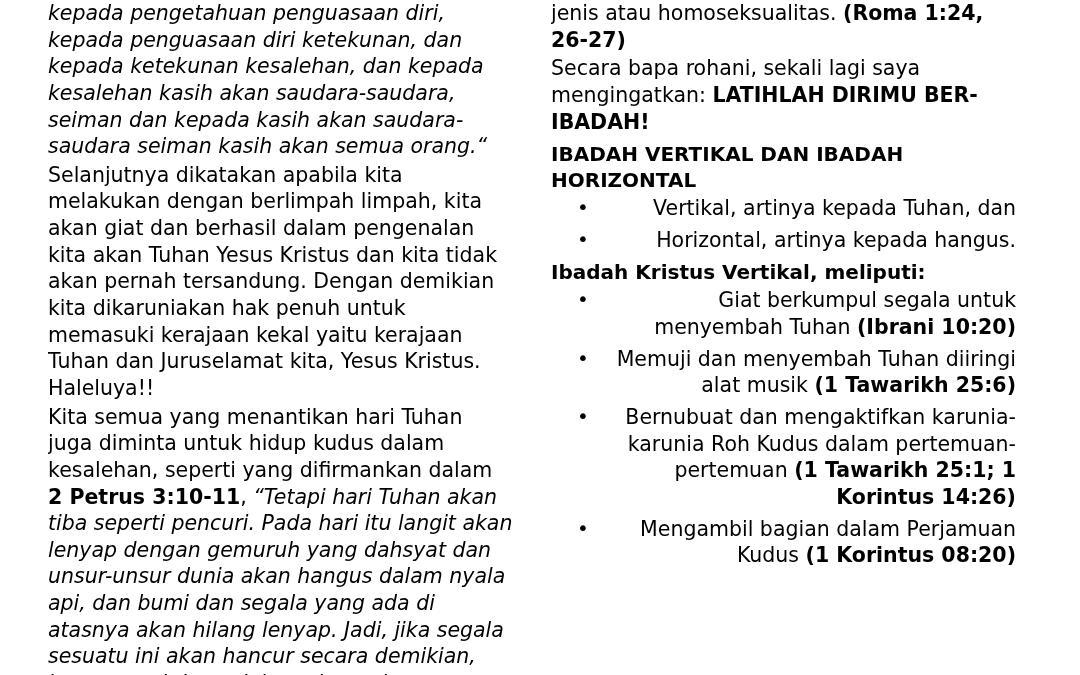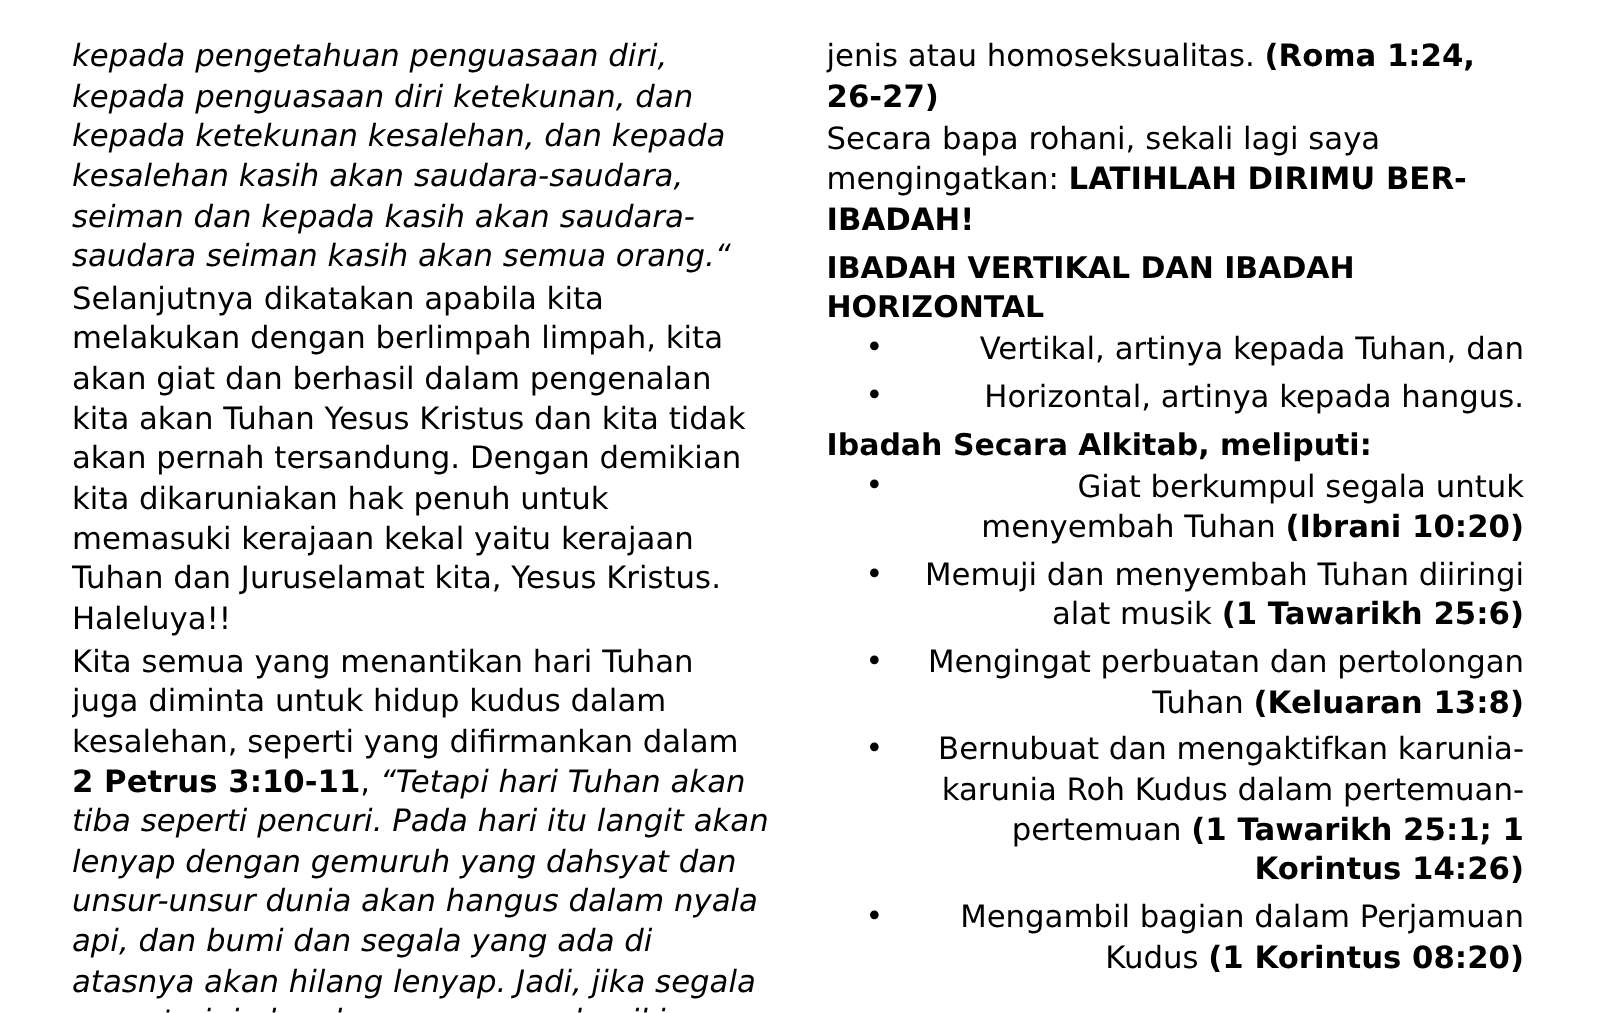--- a/index.html
+++ b/index.html
@@ -13,21 +13,20 @@
     font-family: "DejaVu Sans", sans-serif;
     color: #000000;
     overflow: hidden;
   }
   .page {
     position: relative;
     width: 1080px;
     height: 533px;
     box-sizing: border-box;
     padding: 0;
-    margin-top: 24px;
   }
   .columns {
     display: flex;
     flex-direction: row;
     width: 1080px;
     height: 675px;
     box-sizing: border-box;
     padding: 0 30px 0 48px;
     gap: 38px;
   }
@@ -114,31 +113,28 @@
       </p>
 
       <h3 class="heading">IBADAH VERTIKAL DAN IBADAH HORIZONTAL</h3>
 
 
       <ul class="bullets">
         <li>Vertikal, artinya kepada Tuhan, dan</li>
         <li>Horizontal, artinya kepada hangus.</li>
       </ul>
 
-      <h3 class="heading">Ibadah Secara Alkitab, meliputi:</h3>
+      <h3 class="heading">Ibadah Kristus Vertikal, meliputi:</h3>
 
       <ul class="bullets">
         <li>
           <span class="n">Giat berkumpul segala untuk menyembah Tuhan </span><span class="b">(Ibrani 10:20)</span>
         </li>
         <li>
           <span class="n">Memuji dan menyembah Tuhan diiringi alat musik </span><span class="b">(1 Tawarikh 25:6)</span>
-        </li>
-        <li>
-          <span class="n">Mengingat perbuatan dan pertolongan Tuhan </span><span class="b">(Keluaran 13:8)</span>
         </li>
         <li>
           <span class="n">Bernubuat dan mengaktifkan karunia-karunia Roh Kudus dalam pertemuan-pertemuan </span><span class="b">(1 Tawarikh 25:1; 1 Korintus 14:26)</span>
         </li>
         <li>
           <span class="n">Mengambil bagian dalam Perjamuan Kudus </span><span class="b">(1 Korintus 08:20)</span>
         </li>
       </ul>
 
     </div>

